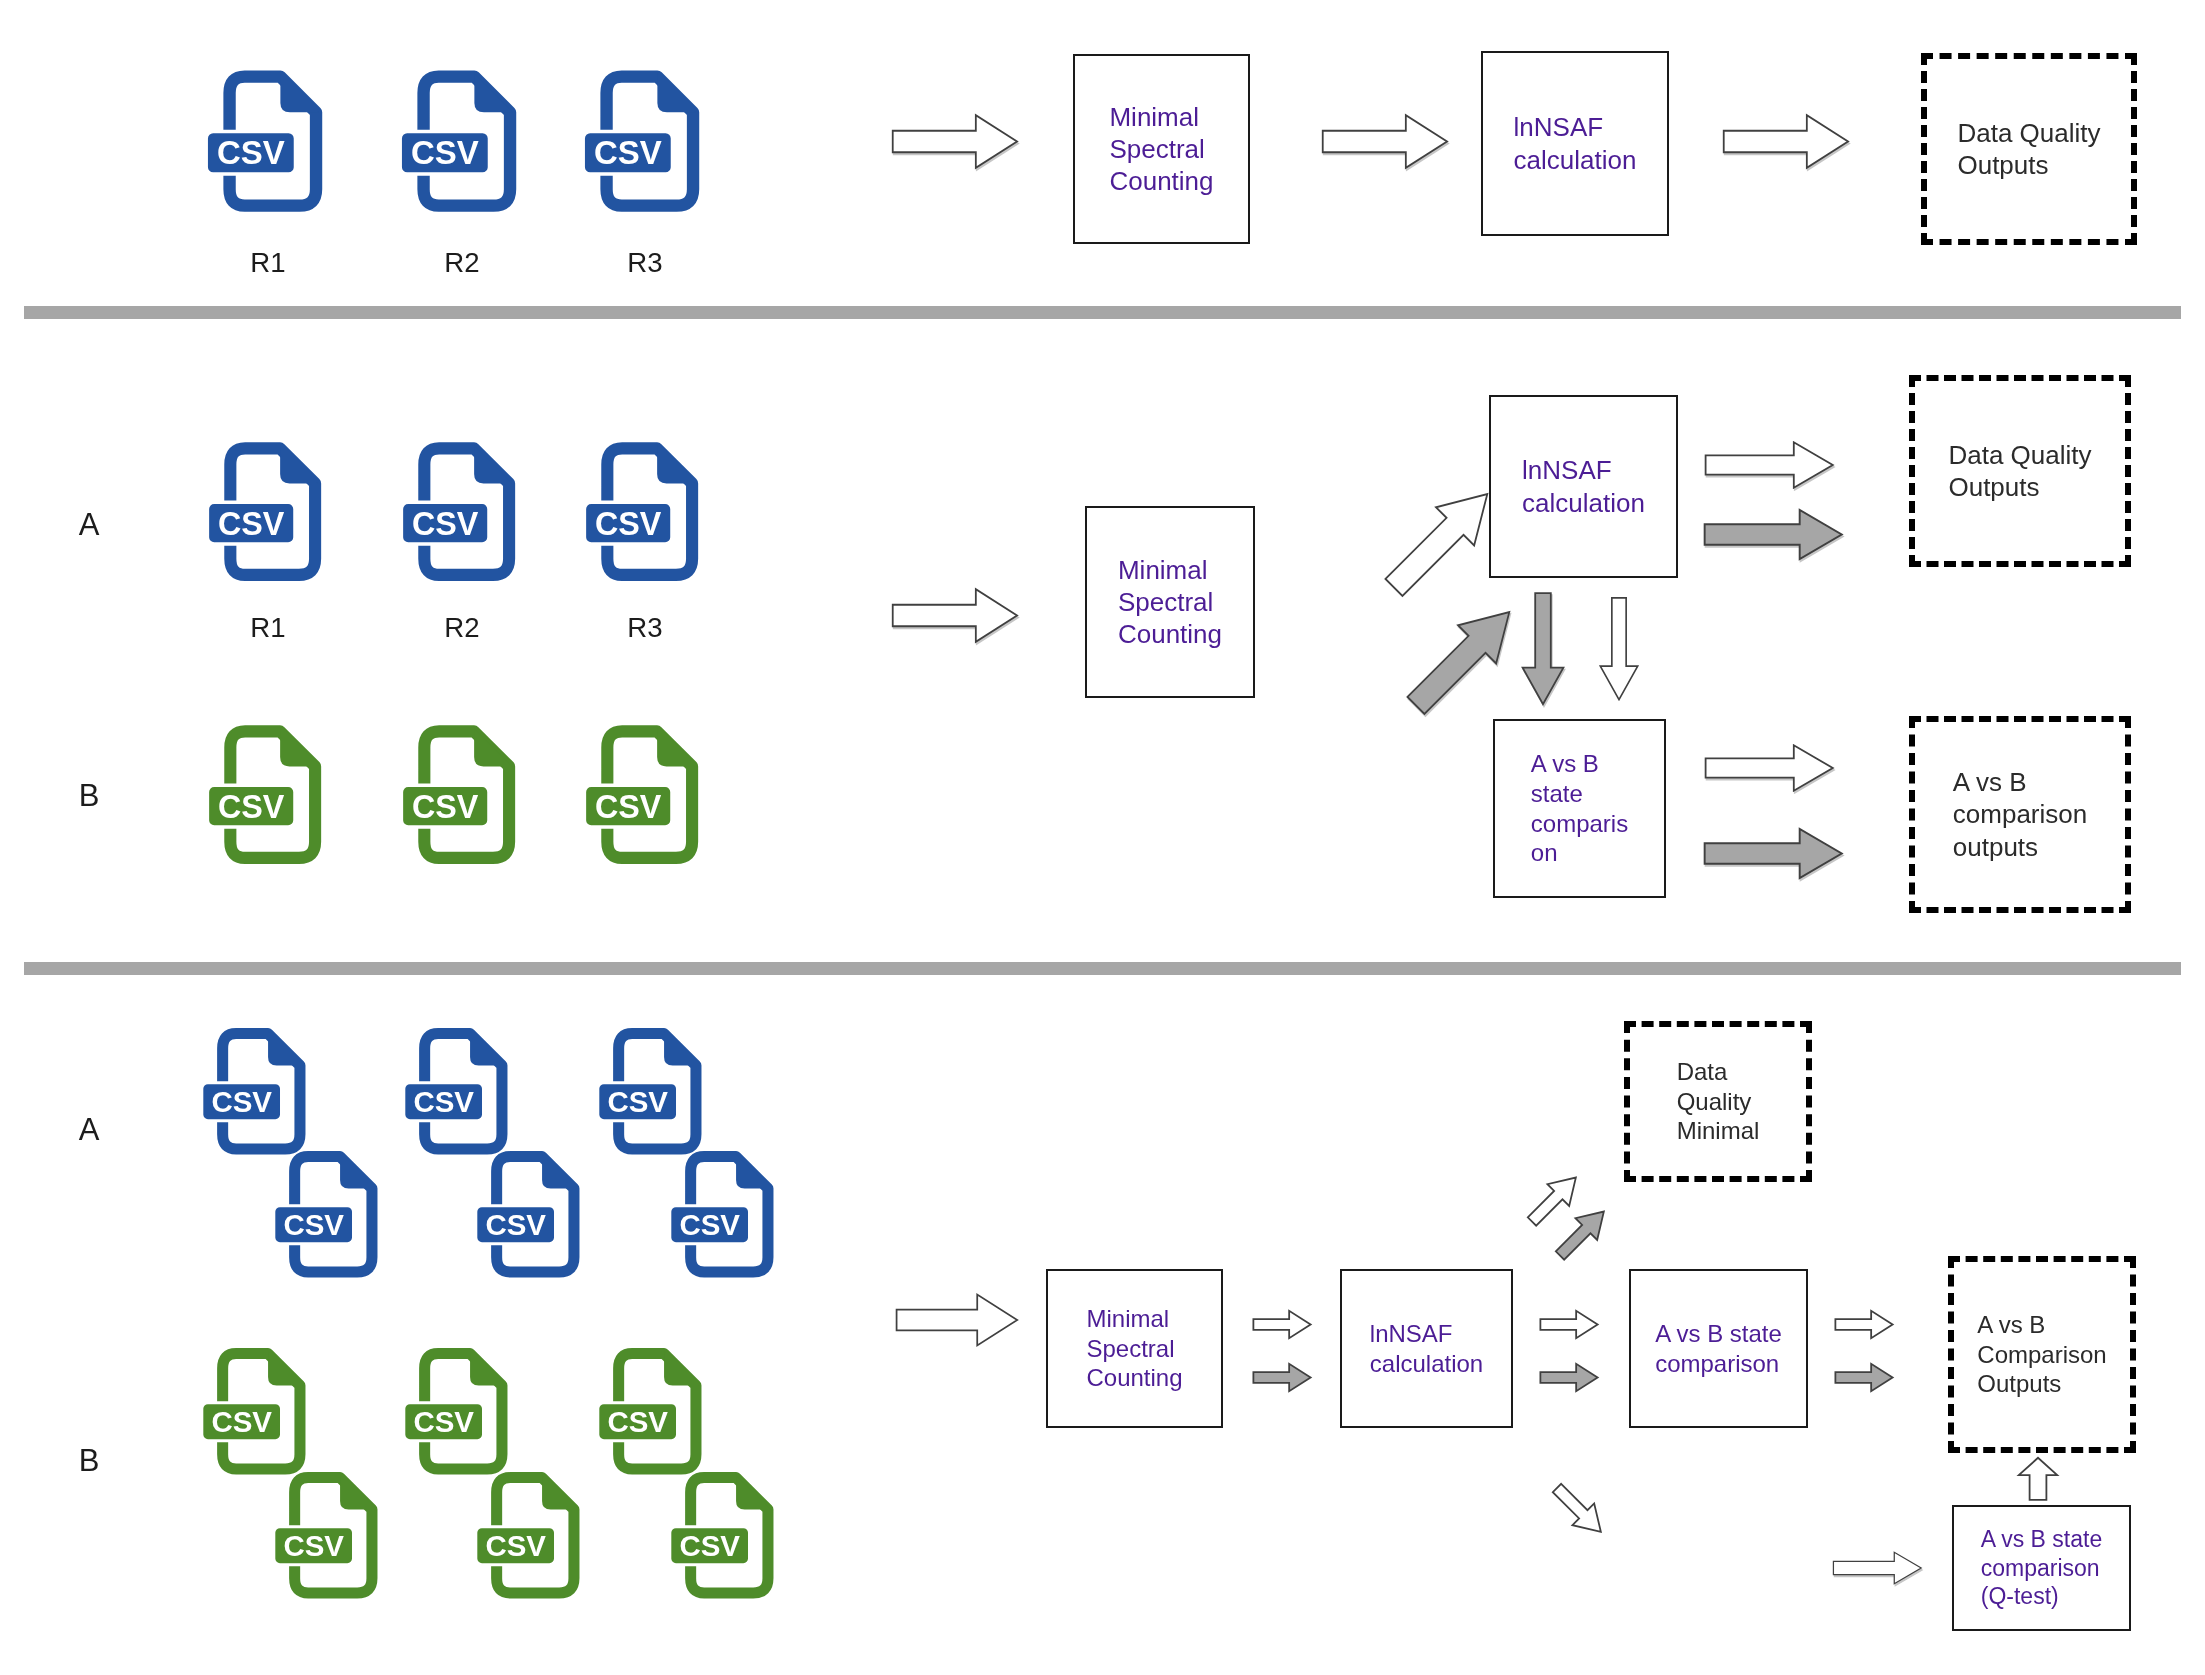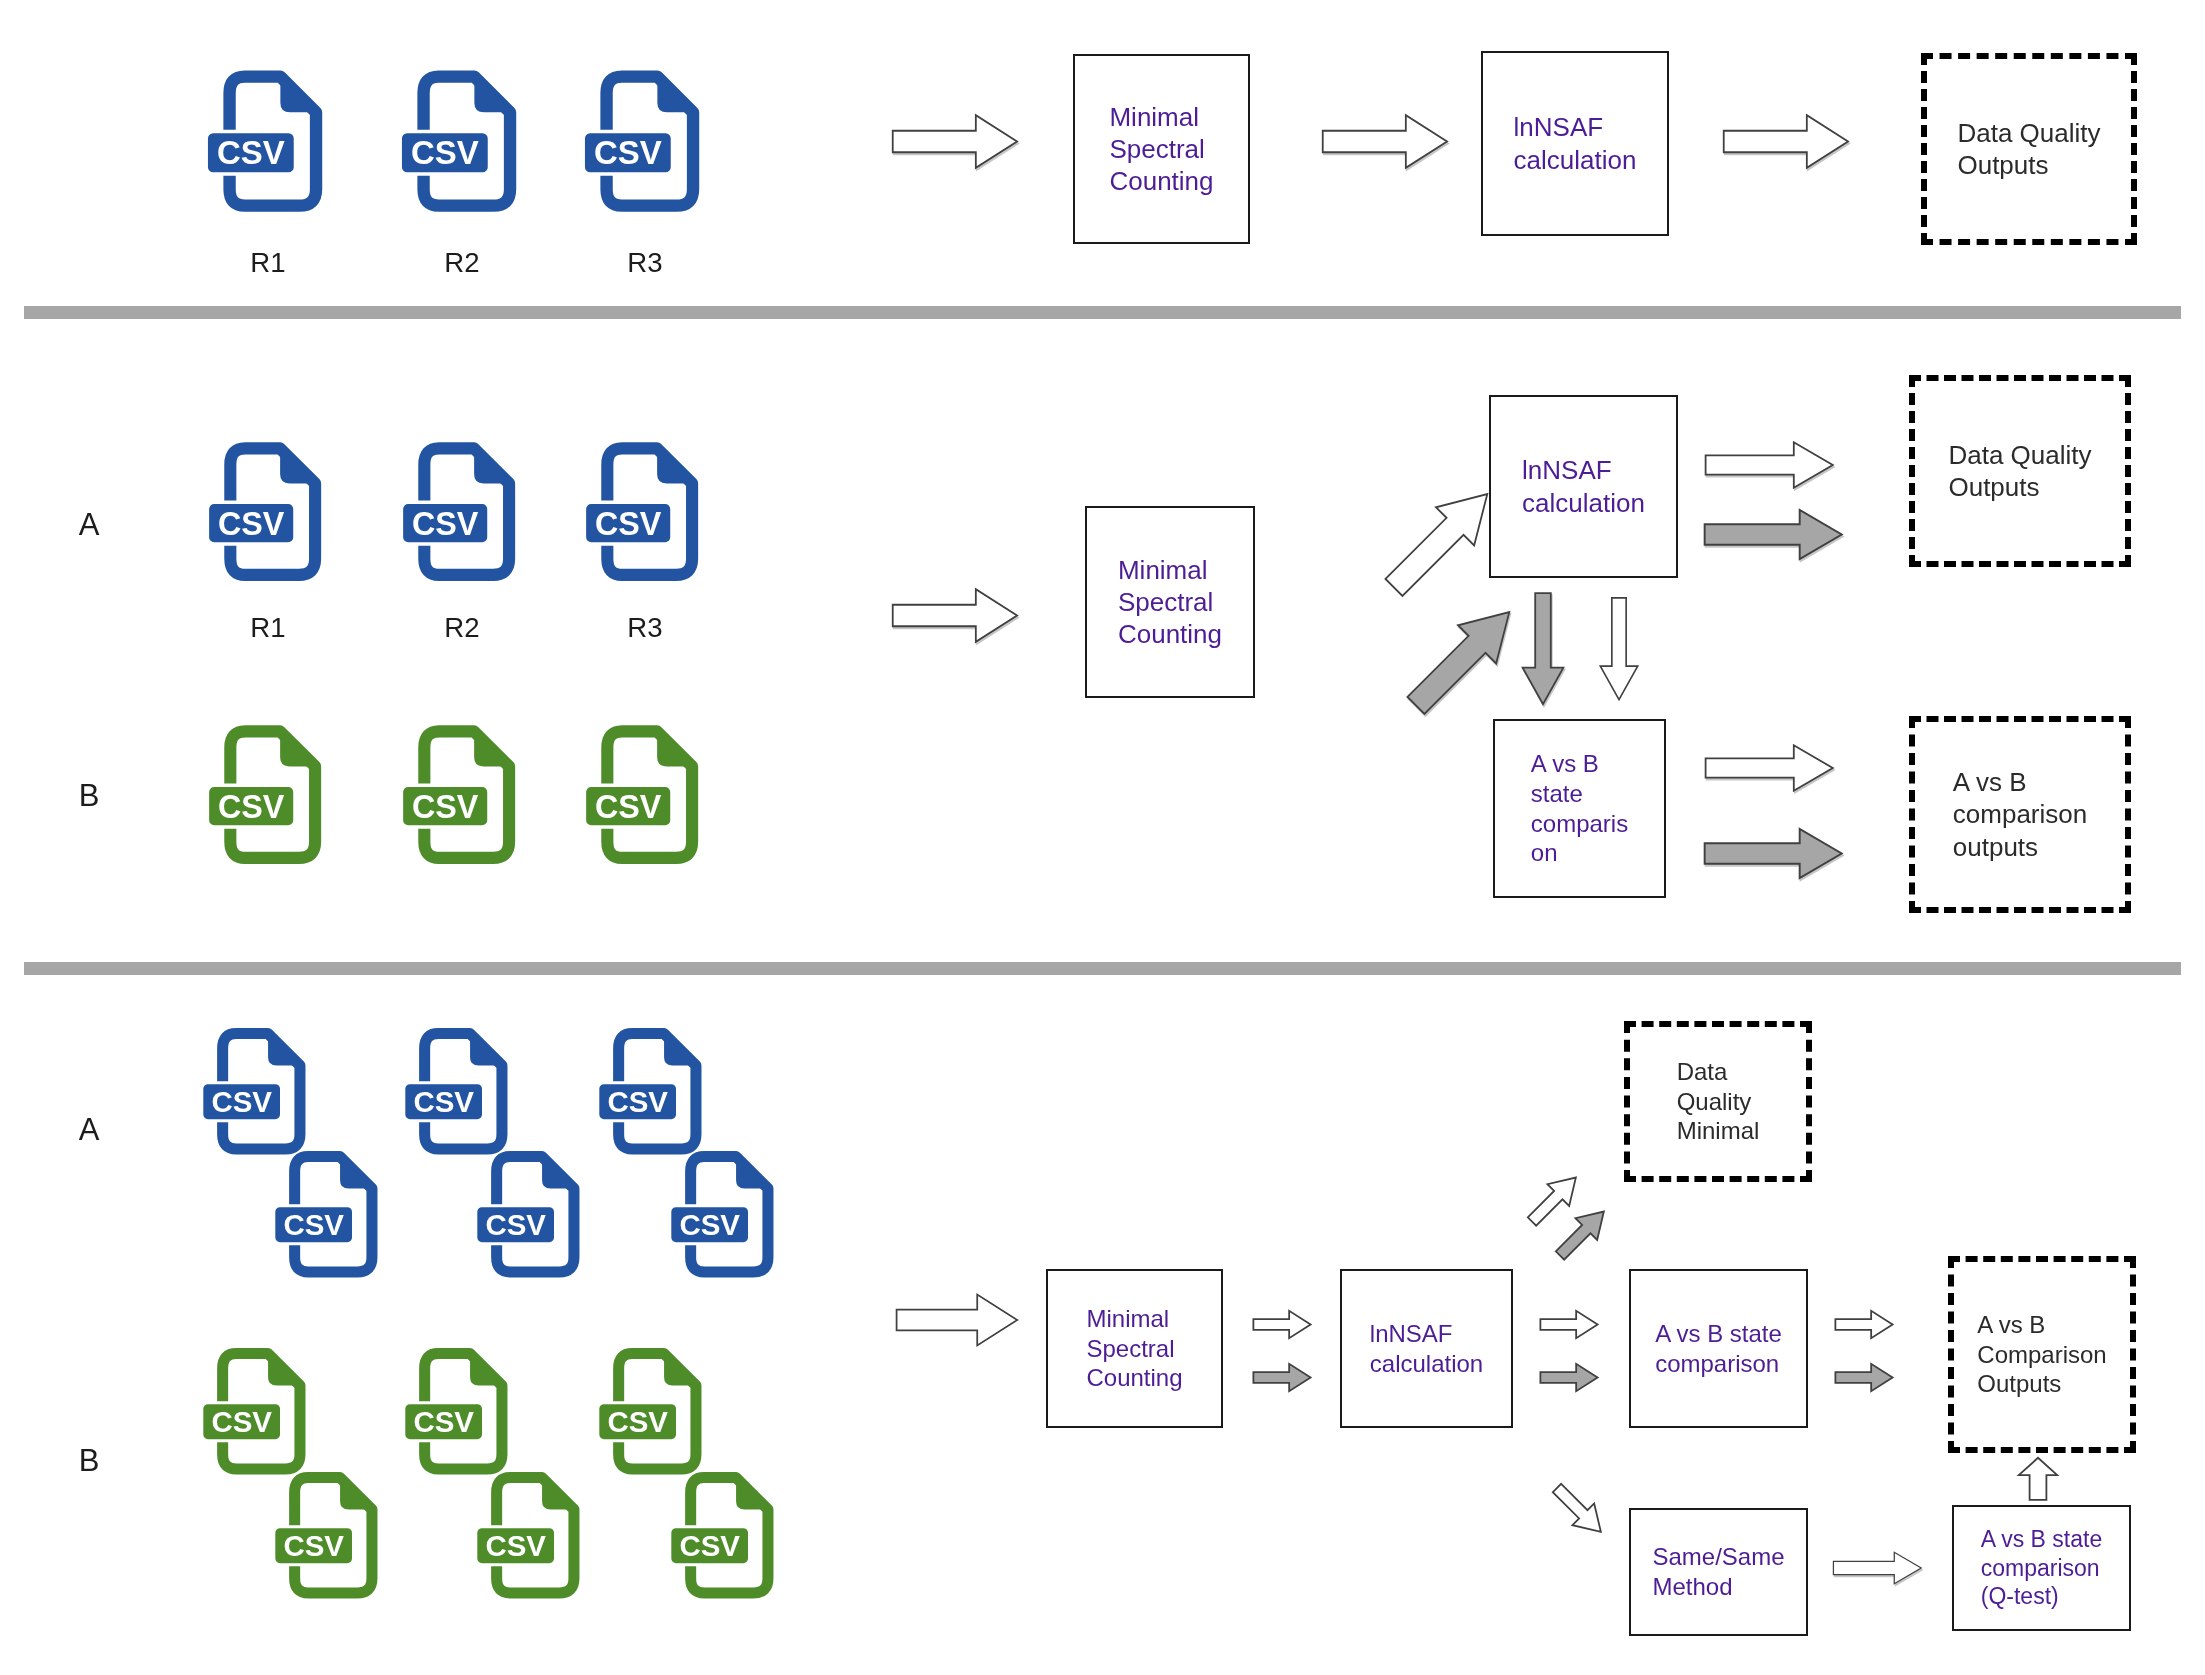--- a/index.html
+++ b/index.html
@@ -398,22 +398,20 @@
 Outputs</div>
 
     <div class="arr arr-white" style="left:1545px;top:501px;width:68px;height:68px;">
       <svg viewBox="0 0 115 115">
           <g transform="rotate(45 57 57)">
             <polygon points="5,47 68,47 68,31 110,57 68,83 68,67 5,67"></polygon>
           </g>
         </svg>
     </div>
 
-    <div class="pbox fs40" style="left:1629px;top:533px;width:175px;height:124px;">Same/Same
-Method</div>
 
     <div class="arr arr-white sh" style="left:1833px;top:572px;width:89px;height:42px;">
       <svg viewBox="0 0 215 80">
           <polygon points="1,24 148,24 148,2 213,40 148,78 148,56 1,56"></polygon>
         </svg>
     </div>
 
     <div class="pbox fs38" style="left:1952px;top:530px;width:175px;height:122px;">A vs B state
 comparison
 (Q-test)</div>

